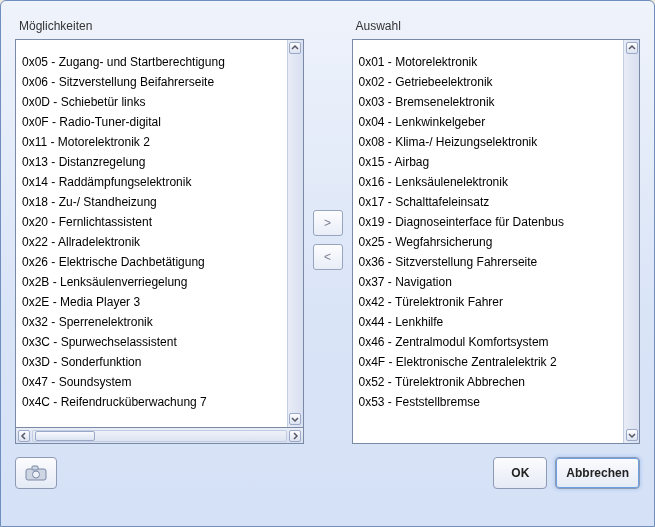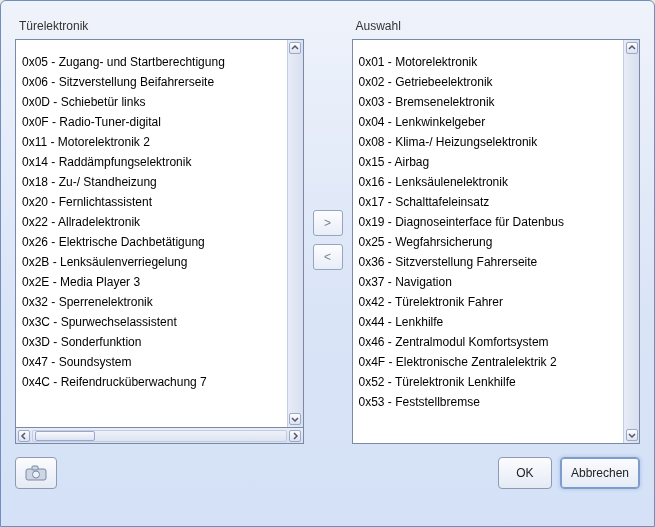--- a/index.html
+++ b/index.html
@@ -183,43 +183,44 @@
   .push-btn {
     min-width:54px;
     height:32px;
     padding:0 10px;
     border:1px solid #8d9ab4;
     background:linear-gradient(#fcfcfe,#e4eaf5);
     border-radius:4px;
     font-family:inherit;
     font-size:12px;
     color:#222;
-    display:flex; align-items:center; justify-content:center;
+    display:flex; align-items:center; justify-content:center;font-weight:bold;
   }
   .push-btn.cancel {
     box-shadow: 0 0 0 1px #6da0e0 inset, 0 0 4px #9ec1ef;
   }
 </style>
 </head>
 <body>
 
 <div class="window">
 
   <div class="content">
     <div class="dual">
 
       <div class="column">
-        <div class="col-label">Türelektronik</div>
+        <div class="col-label">Möglichkeiten</div>
         <div class="listbox-wrap">
           <div class="listbox" id="available-list">
               <div class="item">0x05 - Zugang- und Startberechtigung</div>
               <div class="item">0x06 - Sitzverstellung Beifahrerseite</div>
               <div class="item">0x0D - Schiebetür links</div>
               <div class="item">0x0F - Radio-Tuner-digital</div>
               <div class="item">0x11 - Motorelektronik 2</div>
+              <div class="item">0x13 - Distanzregelung</div>
               <div class="item">0x14 - Raddämpfungselektronik</div>
               <div class="item">0x18 - Zu-/ Standheizung</div>
               <div class="item">0x20 - Fernlichtassistent</div>
               <div class="item">0x22 - Allradelektronik</div>
               <div class="item">0x26 - Elektrische Dachbetätigung</div>
               <div class="item">0x2B - Lenksäulenverriegelung</div>
               <div class="item">0x2E - Media Player 3</div>
               <div class="item">0x32 - Sperrenelektronik</div>
               <div class="item">0x3C - Spurwechselassistent</div>
               <div class="item">0x3D - Sonderfunktion</div>
@@ -275,21 +276,21 @@
               <div class="item">0x16 - Lenksäulenelektronik</div>
               <div class="item">0x17 - Schalttafeleinsatz</div>
               <div class="item">0x19 - Diagnoseinterface für Datenbus</div>
               <div class="item">0x25 - Wegfahrsicherung</div>
               <div class="item">0x36 - Sitzverstellung Fahrerseite</div>
               <div class="item">0x37 - Navigation</div>
               <div class="item">0x42 - Türelektronik Fahrer</div>
               <div class="item">0x44 - Lenkhilfe</div>
               <div class="item">0x46 - Zentralmodul Komfortsystem</div>
               <div class="item">0x4F - Elektronische Zentralelektrik 2</div>
-              <div class="item">0x52 - Türelektronik Lenkhilfe</div>
+              <div class="item">0x52 - Türelektronik Abbrechen</div>
               <div class="item">0x53 - Feststellbremse</div>
             </div>
           <div class="vscroll">
             <div class="arrow">
                 <svg width="8" height="8">
                   <polyline points="1,5 4,2 7,5" fill="none" stroke="#556" stroke-width="1.5"></polyline>
                 </svg>
               </div>
             <div class="track"></div>
             <div class="arrow">

